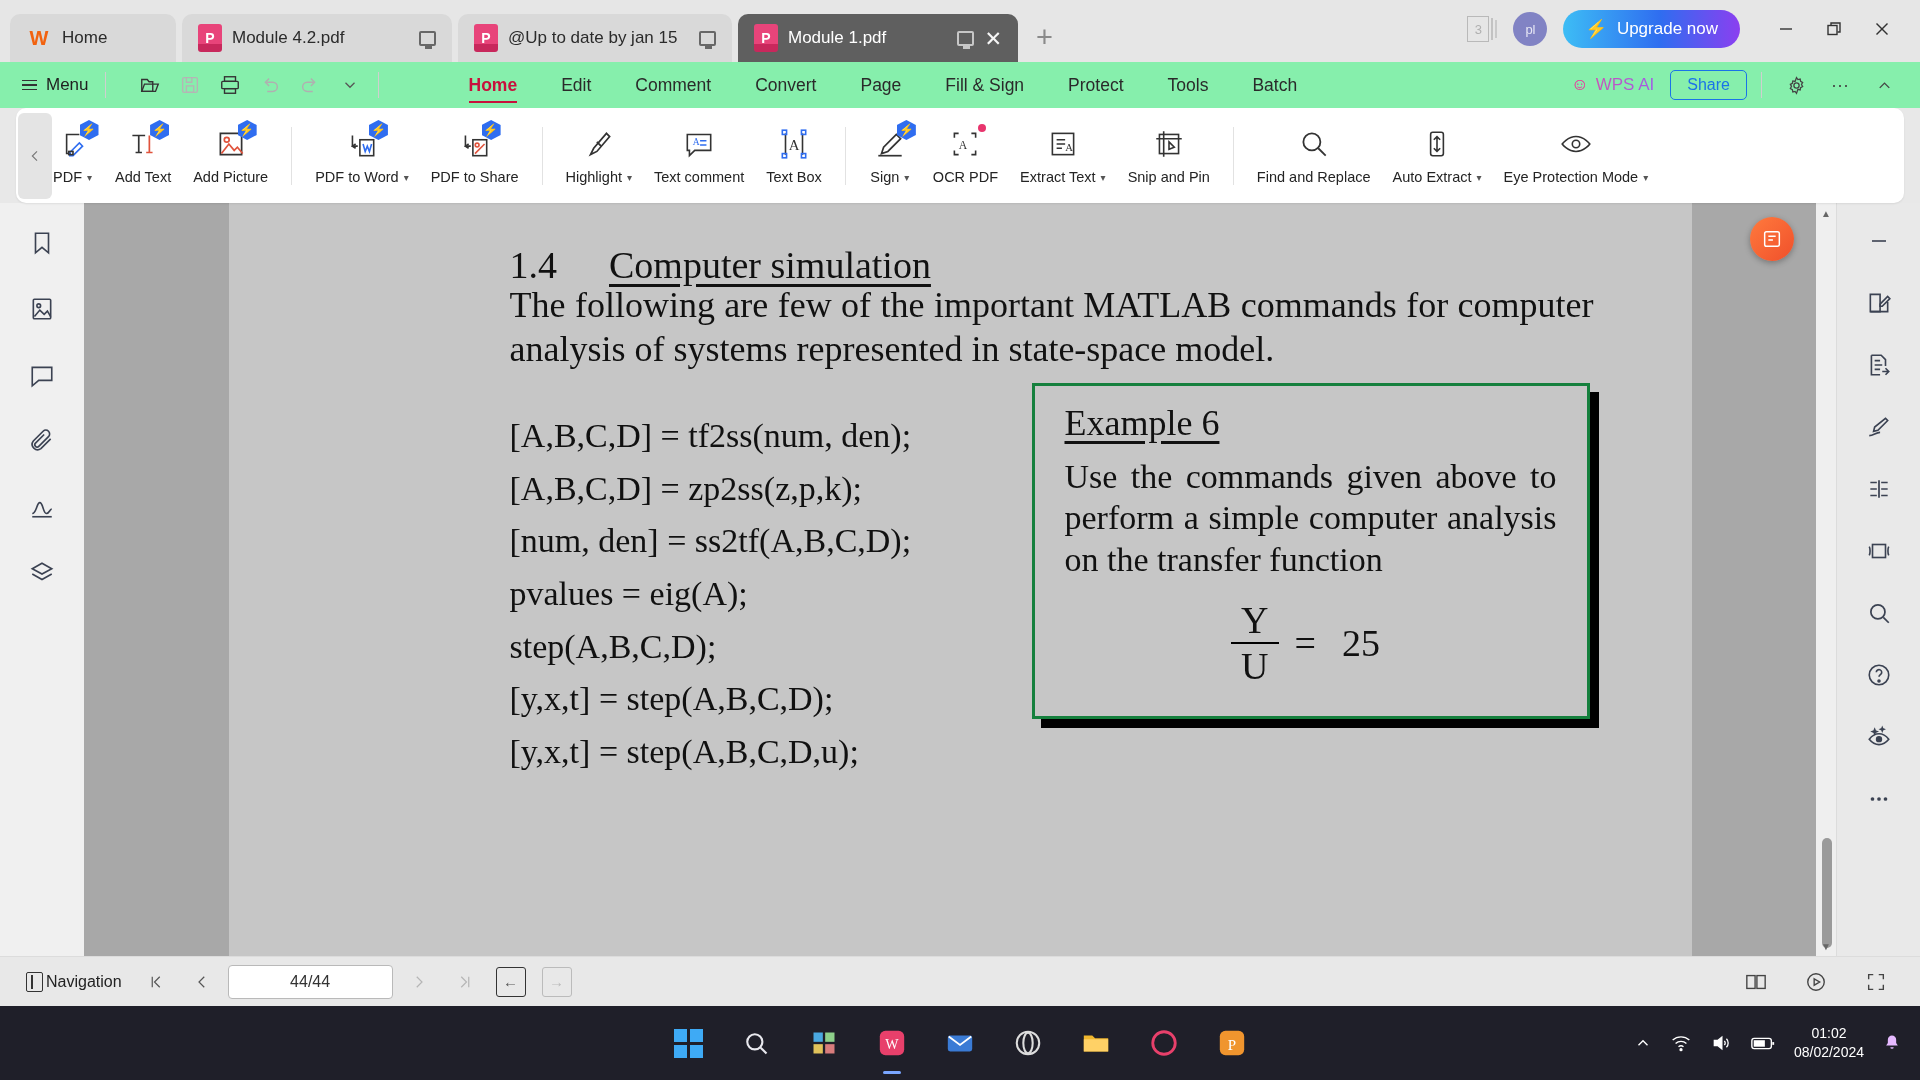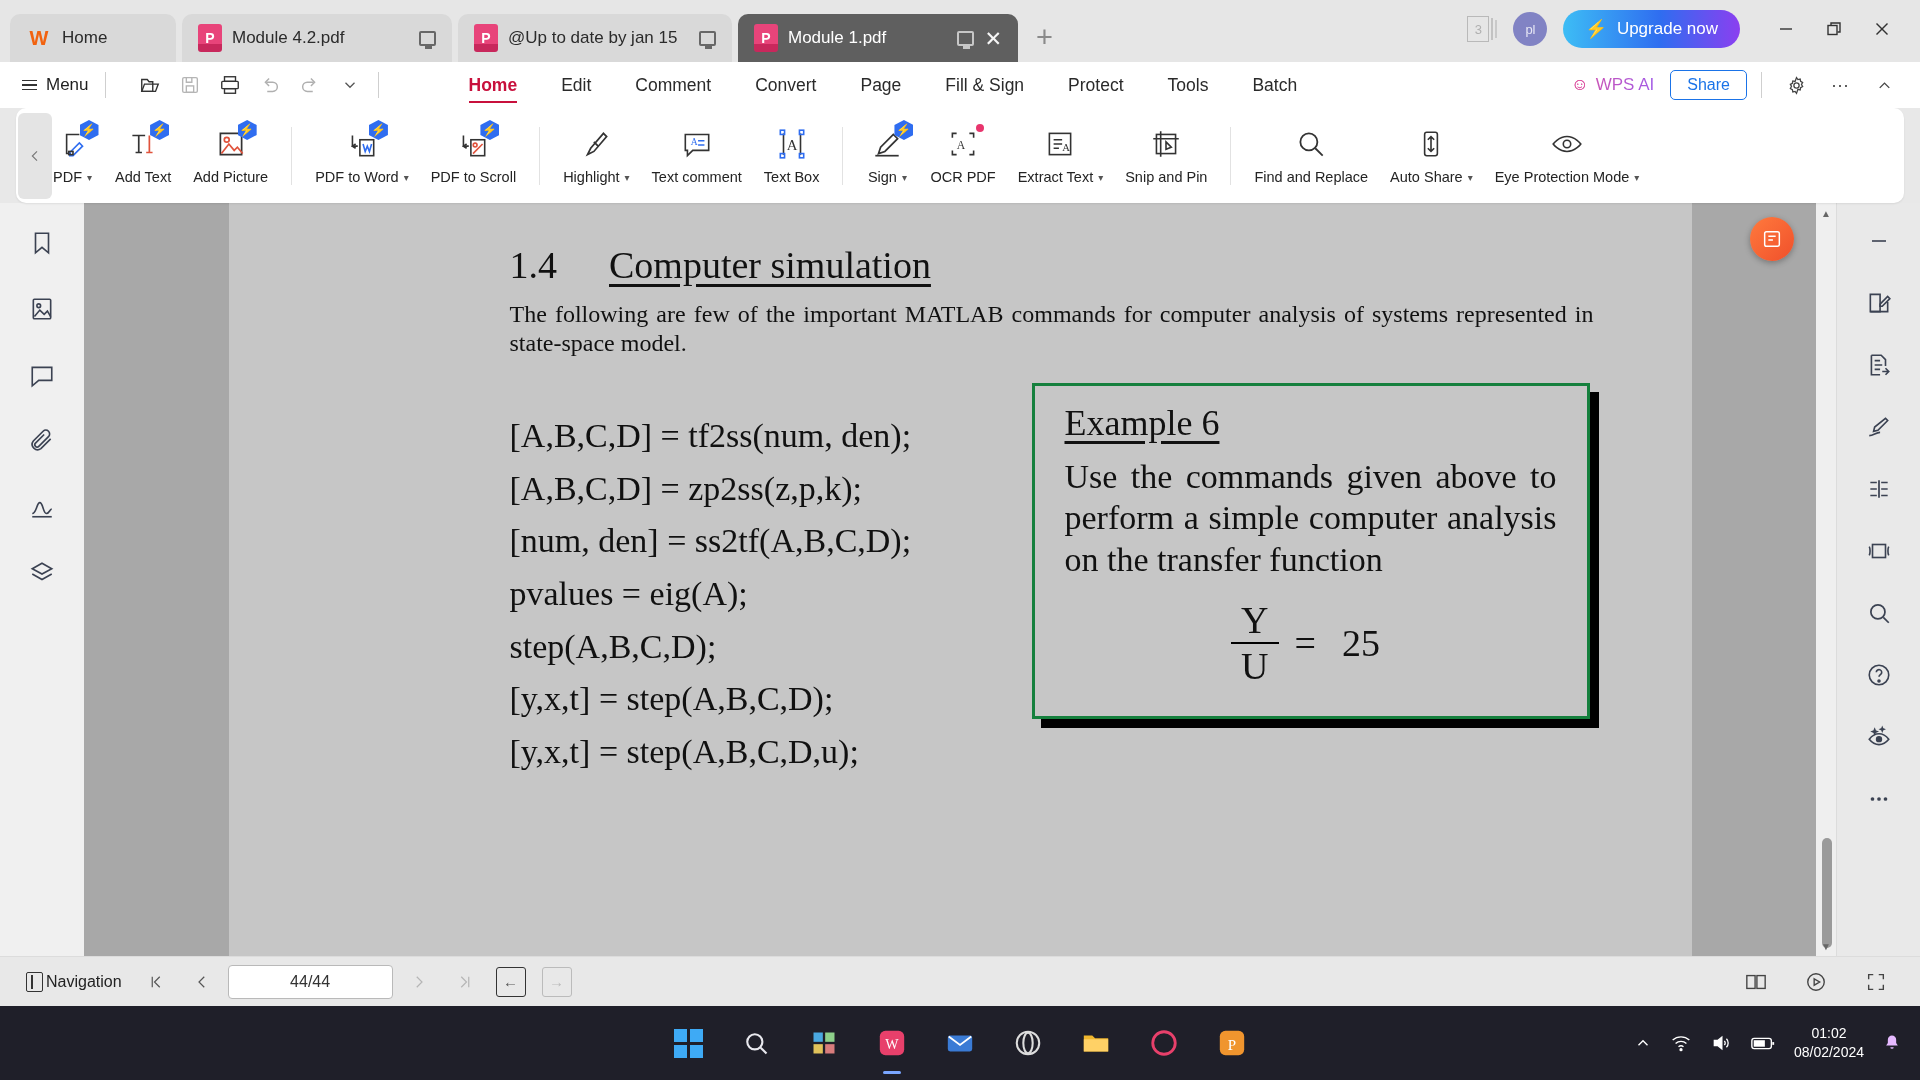--- a/index.html
+++ b/index.html
@@ -52,21 +52,21 @@
     background: linear-gradient(90deg, #3dbdf5 0%, #2f6df0 55%, #8b3ff0 100%);
     color: #fff; font-size: 17px; cursor: pointer;
   }
   .bolt { font-size: 18px; }
   .wincontrols { display: flex; align-items: center; gap: 0; margin-left: 6px; }
   .wincontrols div { width: 48px; height: 38px; display: flex; align-items: center; justify-content: center;
      font-size: 20px; color: #333; cursor: pointer; }
 
   
   .menubar {
-    height: 46px; background: #ffffff; display: flex; align-items: center; padding: 0 16px;
+    height: 46px; background: #86efac; display: flex; align-items: center; padding: 0 16px;
     flex: 0 0 46px; position: relative; z-index: 3;
   }
   .menu-btn { display: flex; align-items: center; gap: 9px; font-size: 17px; color: #1f1f1f; cursor: pointer; padding: 0 6px;}
   .hamburger { display:inline-flex; flex-direction: column; gap: 3px; }
   .hamburger i { display:block; width: 15px; height: 1.6px; background: #333; }
   .qicons { display: flex; align-items: center; gap: 4px; margin-left: 16px; }
   .qicon { width: 36px; height: 34px; display: flex; align-items: center; justify-content: center; cursor: pointer; }
   .vsep { width: 1px; height: 26px; background: #cfcfcf; margin: 0 10px; }
   .ribbon-tabs { display: flex; align-items: center; gap: 0; margin-left: 58px; }
   .rtab { padding: 0 22px; height: 46px; display: flex; align-items: center; font-size: 17.5px;
@@ -105,21 +105,21 @@
   .leftrail { width: 84px; background: #f0f0f0; display: flex; flex-direction: column;
      align-items: center; padding-top: 18px; gap: 22px; flex: 0 0 84px; }
   .rail-ic { width: 44px; height: 44px; display: flex; align-items: center; justify-content: center; cursor: pointer; color: #3b4252; }
 
   .docarea { flex: 1; background: #a8a8a8; position: relative; overflow: hidden; display: flex; justify-content: center; }
   .page { width: 1463px; background: #c6c6c6; position: relative; padding: 22px 0 0 0; }
   .pagewrap { position: relative; width: 100%; height: 100%; }
   .doc-text { font-family: "Liberation Serif", serif; color: #111; }
   .sec-head { position: absolute; left: 281px; top: 18px; font-size: 38px; display: flex; gap: 52px; }
   .sec-head .ttl { text-decoration: underline; text-underline-offset: 6px; }
-  .para { position: absolute; left: 281px; width: 1084px; top: 75px; font-size: 24px;
+  .para { position: absolute; left: 281px; width: 1084px; top: 59px; font-size: 36px;
      text-align: justify; line-height: 1.22; }
   .codelist { position: absolute; left: 281px; top: 185px; font-size: 34px; line-height: 1.55; }
   .codelist div { white-space: nowrap; }
 
   .exbox { position: absolute; left: 803px; top: 158px; width: 558px; background: #c6c6c6;
      border: 3px solid #15803d; box-shadow: 9px 9px 0 #000; padding: 16px 30px 28px 30px; }
   .exbox .extitle { font-size: 36px; text-decoration: underline; text-underline-offset: 6px; margin-bottom: 12px;}
   .exbox .extext { font-size: 34px; text-align: justify; line-height: 1.22; }
   .frac { display: inline-flex; flex-direction: column; align-items: center; vertical-align: middle; }
   .frac .num { padding: 0 10px; }
@@ -386,21 +386,21 @@
       <div class="ic">
         <svg width="34" height="34" viewBox="0 0 32 32" fill="none" stroke="#333" stroke-width="1.5">
           <path d="M7 8v10h5"></path>
             <path d="M10 16l-3 2 3 2"></path>
             <rect x="14" y="12" width="13" height="15"></rect>
           <circle cx="18" cy="17" r="1.8" stroke="#e0533c"></circle>
             <path d="M16 25l9-9" stroke="#e0533c"></path>
           </svg>
         <span class="badge-ai">⚡</span>
       </div>
-      <div class="lb">PDF to Scroll</div>
+      <div class="lb">PDF to Share</div>
     </div>
 
     <span class="tsep"></span>
 
     <div class="tool">
       <div class="ic">
         <svg width="34" height="34" viewBox="0 0 32 32" fill="none" stroke="#333" stroke-width="1.6">
           <path d="M23 6L11 20l-3 6 6-3L26 9z"></path>
             <path d="M14 14l4 4"></path>
           </svg>
@@ -501,21 +501,21 @@
     </div>
 
     <div class="tool">
       <div class="ic">
         <svg width="34" height="34" viewBox="0 0 32 32" fill="none" stroke="#333" stroke-width="1.5">
           <rect x="10" y="5" width="12" height="22" rx="2"></rect>
             <path d="M16 10v12M13 12l3-3 3 3M13 20l3 3 3-3"></path>
           </svg>
       </div>
       <div class="lb">
-        <span>Auto Share</span>
+        <span>Auto Extract</span>
         <span class="caret">▾</span>
       </div>
     </div>
 
     <div class="tool">
       <div class="ic">
         <svg width="34" height="34" viewBox="0 0 32 32" fill="none" stroke="#333" stroke-width="1.5">
           <path d="M3 16s5-7 13-7 13 7 13 7-5 7-13 7S3 16 3 16z"></path>
             <circle cx="16" cy="16" r="3.5"></circle>
           </svg>

